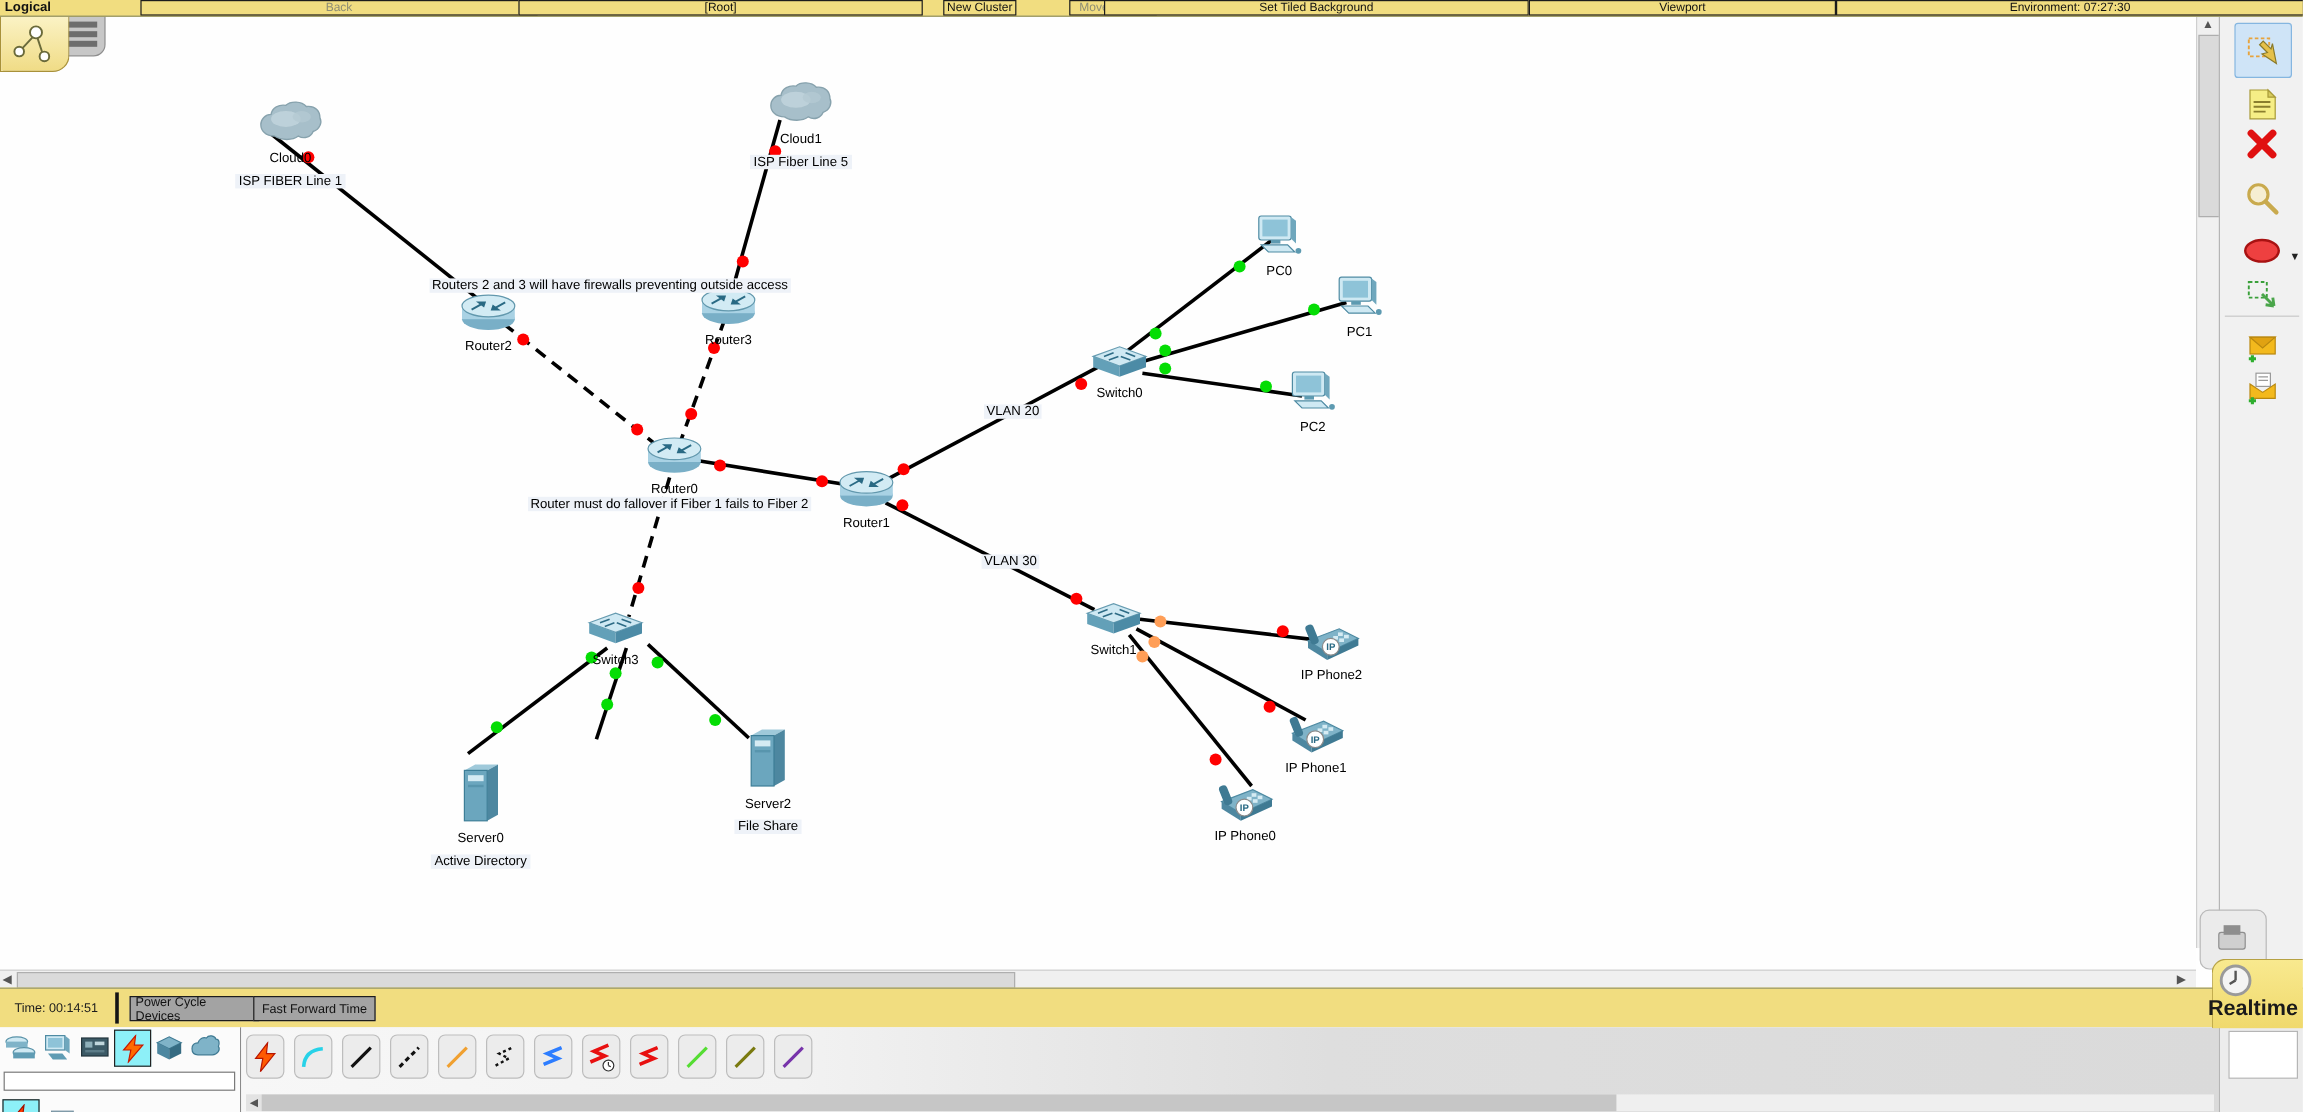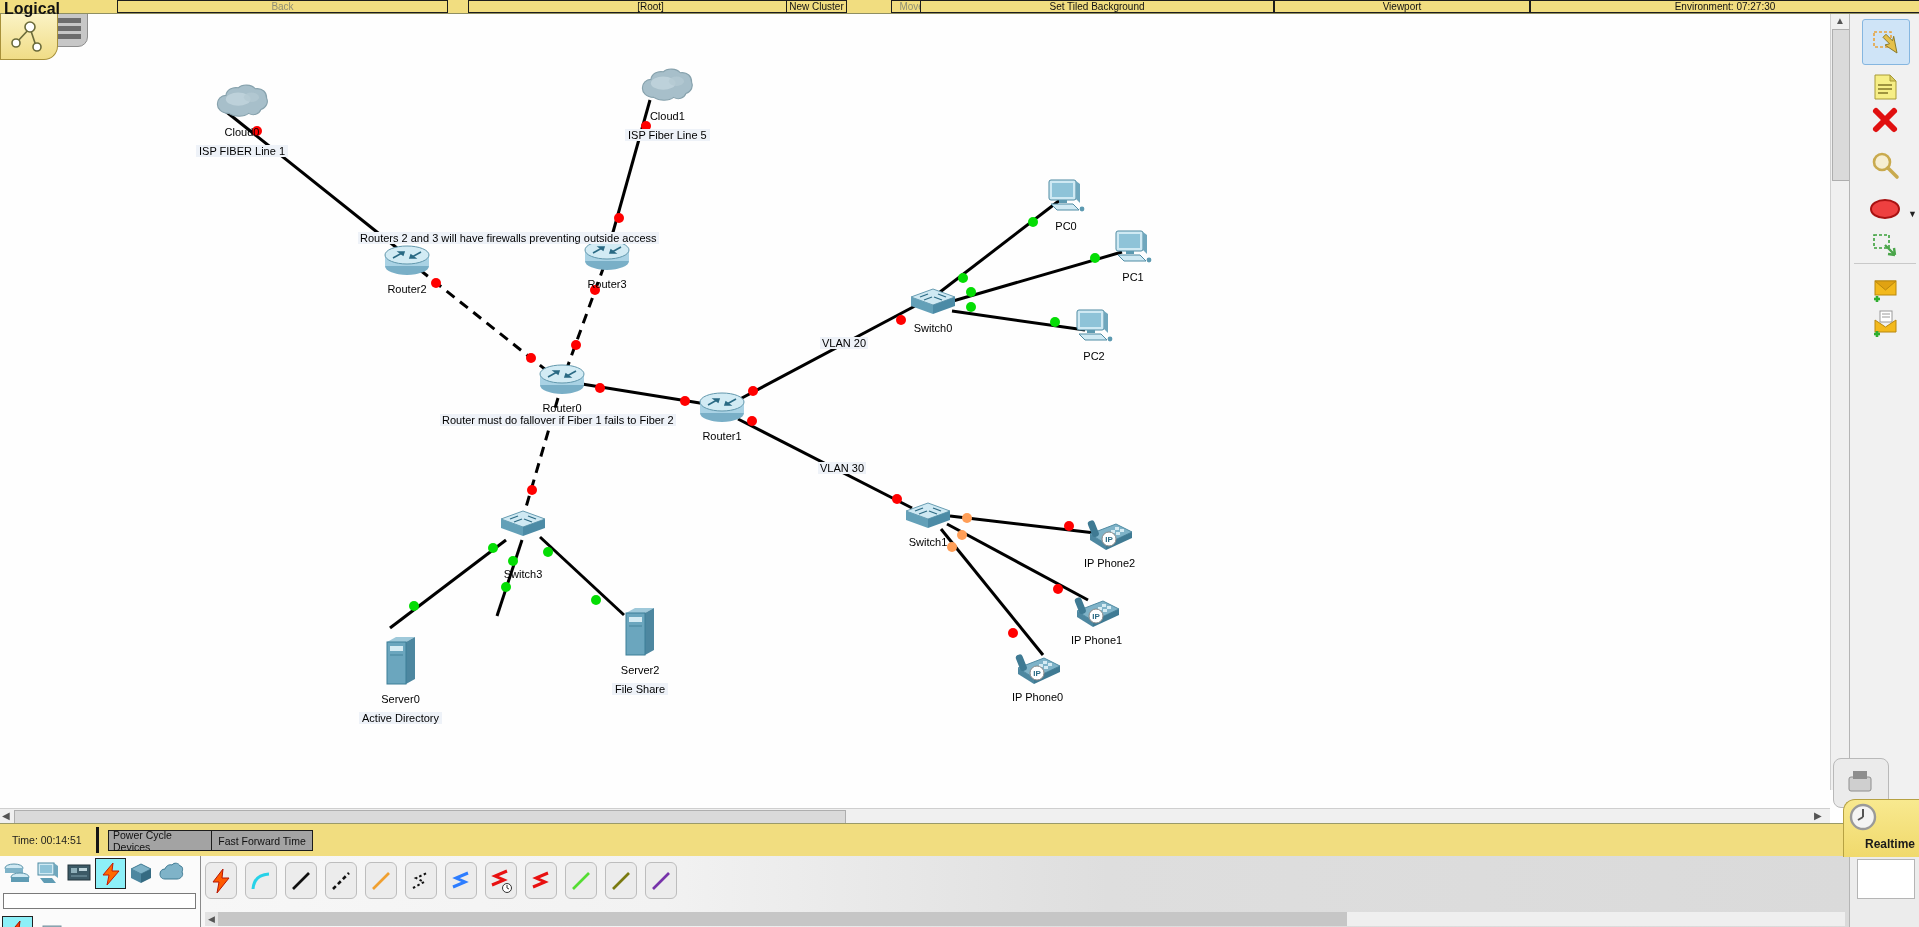--- a/index.html
+++ b/index.html
@@ -4,21 +4,21 @@
 <style>
   html,body{margin:0;padding:0;}
   body{width:1919px;height:927px;position:relative;overflow:hidden;background:#fff;
        font-family:"Liberation Sans",sans-serif;color:#111;}
 
   
   #topbar{position:absolute;left:0;top:0;width:1919px;height:13px;background:#f1dd80;
           border-bottom:1px solid #8f8f62;z-index:40;}
   #topbar .seg{position:absolute;top:0;height:11px;border:1px solid #1c1c1c;background:#f1dd80;
                display:flex;align-items:center;justify-content:center;font-size:10px;line-height:10px;}
-  #workspace-label{position:absolute;left:4px;top:0px;font-size:16px;font-weight:bold;z-index:41;}
+  #workspace-label{position:absolute;left:4px;top:0px;font-size:11px;font-weight:bold;z-index:41;}
   .seg.disabled{color:#8f8f74;}
 
   
   #phys-tab{position:absolute;left:48px;top:13px;width:38px;height:32px;background:#c7c7c7;
             border:1px solid #8e8e8e;border-radius:0 0 10px 0;z-index:29;}
   #phys-tab .bar{position:absolute;left:8px;width:24px;height:5px;background:#6d6d6d;}
   #logical-tab{position:absolute;left:0;top:13px;width:56px;height:46px;z-index:30;
                background:linear-gradient(#fbf3c6,#f0dc86);border:1px solid #a8913a;border-top:none;
                border-radius:0 0 14px 0;}
 
@@ -57,21 +57,21 @@
   .tool.active{background:#cfe4f7;border:1px solid #85b6e0;border-radius:3px;}
   .tool-sep{position:absolute;left:4px;width:62px;height:1px;background:#c9c9c9;}
   .shape-caret{position:absolute;left:58px;top:196px;font-size:9px;color:#222;}
 
   
   #corner-widget{position:absolute;left:1833px;top:758px;width:54px;height:48px;background:#ebebeb;
                  border:1px solid #b9b9b9;border-radius:8px;z-index:25;}
   #realtime-tab{position:absolute;left:1843px;top:799px;width:76px;height:57px;z-index:45;
                 background:linear-gradient(#f8e98f,#f0d96c);border-left:1px solid #b6a143;
                 border-top:1px solid #b6a143;border-radius:12px 0 0 0;}
-  #realtime-tab .rt-label{position:absolute;right:5px;bottom:6px;font-size:12px;font-weight:bold;color:#1a1a1a;}
+  #realtime-tab .rt-label{position:absolute;right:5px;bottom:6px;font-size:18px;font-weight:bold;color:#1a1a1a;}
 
   
   #statusbar{position:absolute;left:0;top:823px;width:1919px;height:33px;background:#f1dd80;
              border-top:1px solid #9a9a6a;z-index:30;}
   #statusbar .lbl{position:absolute;font-size:10.5px;color:#1c1c1c;}
   #statusbar .btn{position:absolute;top:6px;height:19px;border:1px solid #1c1c1c;background:#a3a3a3;
                   display:flex;align-items:center;justify-content:center;font-size:10.5px;padding:0 4px;}
   #statusbar .vsep{position:absolute;left:96px;top:3px;width:3px;height:26px;background:#141414;}
 
   
@@ -155,21 +155,21 @@
       </g>
       <circle cx="23" cy="28" r="7" fill="#ffffff" stroke="#8a8a8a"></circle>
       <text x="23" y="31" font-size="8" text-anchor="middle" fill="#2a6a84" font-weight="bold" font-family="Liberation Sans, sans-serif">IP</text>
     </symbol>
   </defs>
 </svg>
 
 <div id="topbar">
   <div id="workspace-label">Logical</div>
   <div class="seg disabled" style="left:117px;width:329px;">Back</div>
-  <div class="seg" style="left:468px;width:335px;padding-left:14px;">[Root]</div>
+  <div class="seg" style="left:432px;width:335px;">[Root]</div>
   <div class="seg" style="left:786px;width:59px;">New Cluster</div>
   <div class="seg disabled" style="left:847px;width:71px;margin-left:44px;">Move Object</div>
   <div class="seg" style="left:920px;width:352px;">Set Tiled Background</div>
   <div class="seg" style="left:1274px;width:254px;">Viewport</div>
   <div class="seg" style="left:1530px;width:388px;">Environment: 07:27:30</div>
 </div>
 
 <div id="phys-tab">
   <span class="bar" style="top:4px"></span>
   <span class="bar" style="top:12px"></span>
@@ -282,21 +282,21 @@
         <use href="#sym-switch"></use>
       </svg>
       <div class="dev-label">Switch0</div>
     </div>
     <div class="node" style="left: 903px; top: 487px;">
       <svg class="dev switch">
         <use href="#sym-switch"></use>
       </svg>
       <div class="dev-label">Switch1</div>
     </div>
-    <div class="node" style="left: 498px; top: 495px; gap: 24px;">
+    <div class="node" style="left: 488px; top: 495px;">
       <svg class="dev switch">
         <use href="#sym-switch"></use>
       </svg>
       <div class="dev-label">Switch3</div>
     </div>
     <div class="node" style="left: 1046px; top: 165px;">
       <svg class="dev pc">
         <use href="#sym-pc"></use>
       </svg>
       <div class="dev-label">PC0</div>

